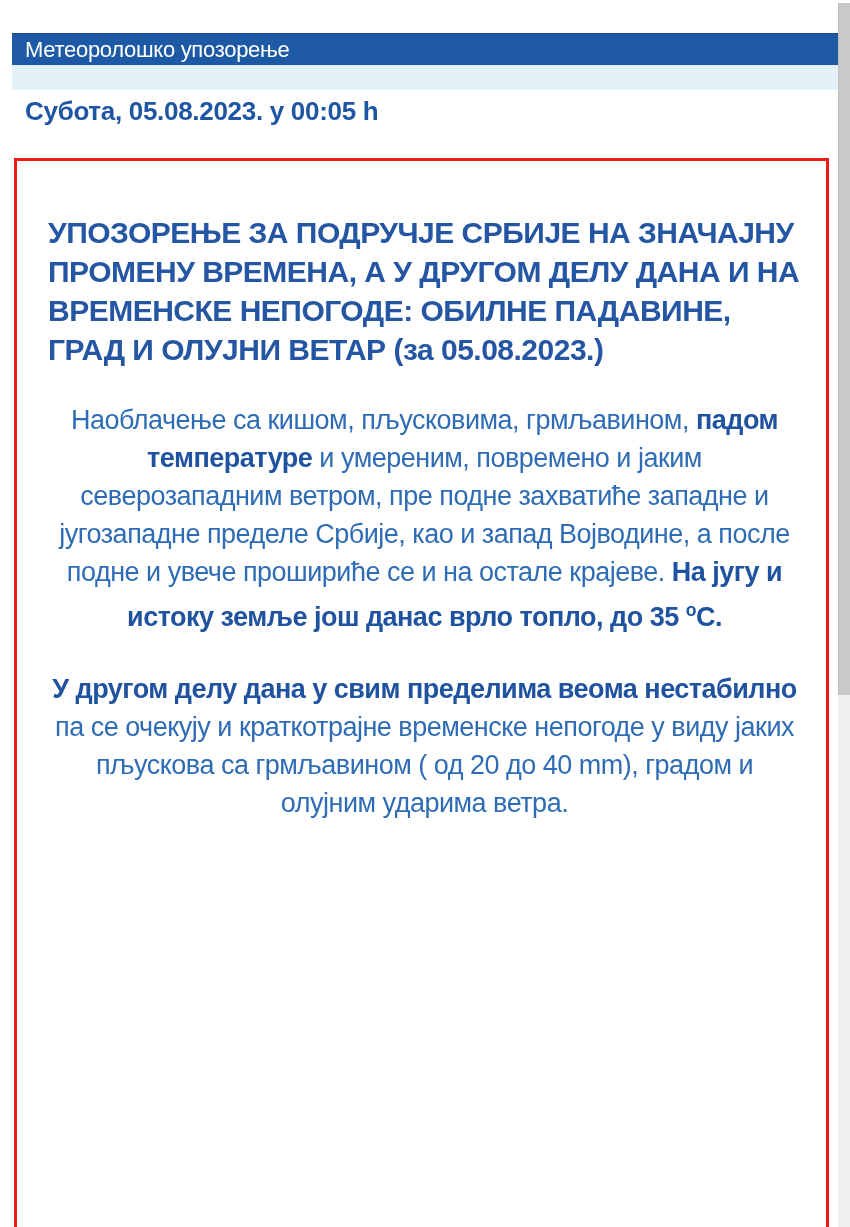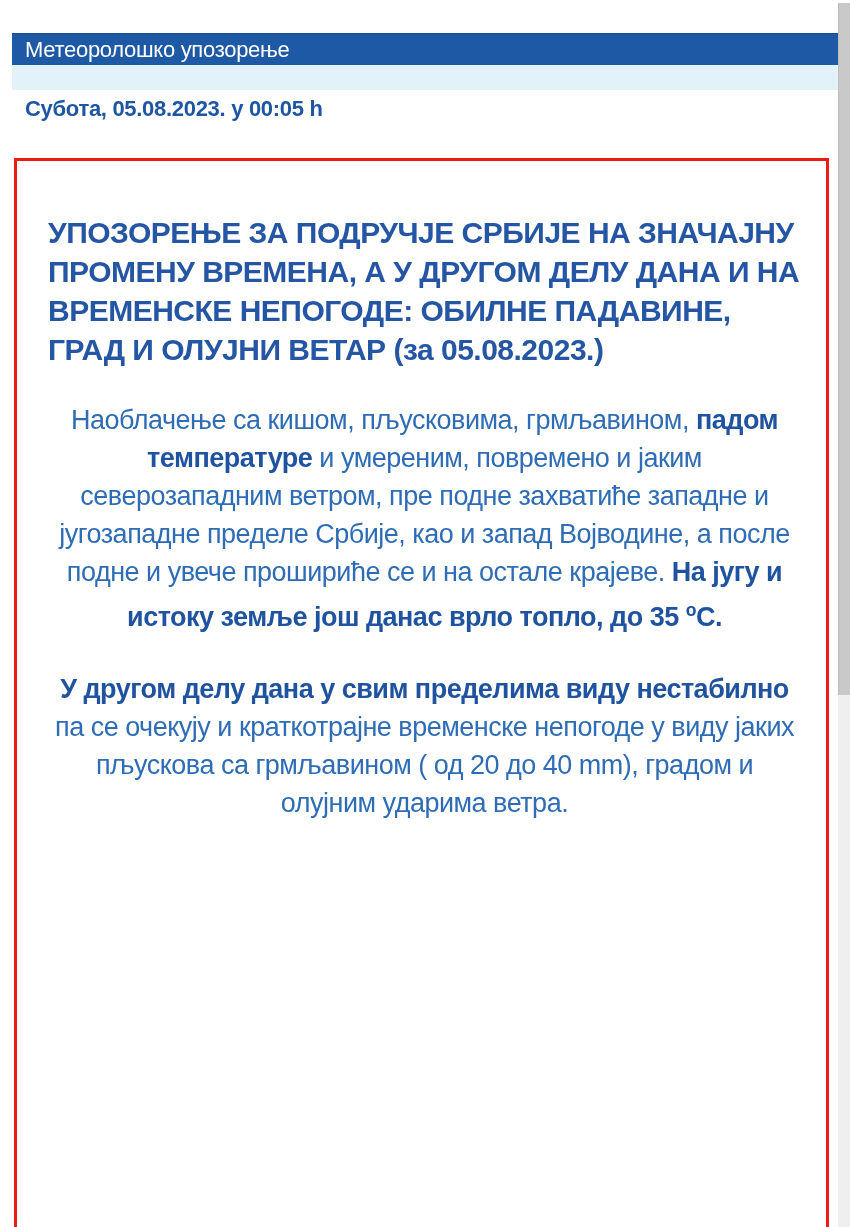--- a/index.html
+++ b/index.html
@@ -46,21 +46,21 @@
     width: 826px;
     height: 25px;
     background: #e3f1f8;
   }
 
   
   .date-line {
     position: absolute;
     left: 25px;
     top: 96px;
-    font-size: 22px;
+    font-size: 26px;
     font-weight: 700;
     color: #1e56a3;
     letter-spacing: -0.3px;
     white-space: nowrap;
   }
 
   
   .warning-box {
     position: absolute;
     left: 14px;
@@ -129,21 +129,21 @@
   </div>
 
   <div class="subbar"></div>
 
   <div class="date-line">Субота, 05.08.2023. у 00:05 h</div>
 
   <div class="warning-box">
     <h1 class="warning-title">УПОЗОРЕЊЕ ЗА ПОДРУЧЈЕ СРБИЈЕ НА ЗНАЧАЈНУ ПРОМЕНУ ВРЕМЕНА, А У ДРУГОМ ДЕЛУ ДАНА И НА ВРЕМЕНСКЕ НЕПОГОДЕ: ОБИЛНЕ ПАДАВИНЕ, ГРАД И ОЛУЈНИ ВЕТАР (за 05.08.2023.)</h1>
     <div class="warning-paragraphs">
         <p><span>Наоблачење са кишом, пљусковима, грмљавином, </span><b>падом температуре</b><span> и умереним, повремено и јаким северозападним ветром, пре подне захватиће западне и југозападне пределе Србије, као и запад Војводине, а после подне и увече прошириће се и на остале крајеве. </span><b>На југу и истоку земље још данас врло топло, до 35 <sup class="deg">o</sup>C.</b></p>
-        <p><b>У другом делу дана у свим пределима виду нестабилно</b><span> па се очекују и краткотрајне временске непогоде у виду јаких пљускова са грмљавином ( од 20 до 40 mm), градом и олујним ударима ветра.</span></p>
+        <p><b>У другом делу дана у свим пределима веома нестабилно</b><span> па се очекују и краткотрајне временске непогоде у виду јаких пљускова са грмљавином ( од 20 до 40 mm), градом и олујним ударима ветра.</span></p>
       </div>
   </div>
 
   <div class="scrollbar-track">
     <div class="scrollbar-thumb"></div>
   </div>
 
 </div>
 
 </body></html>

